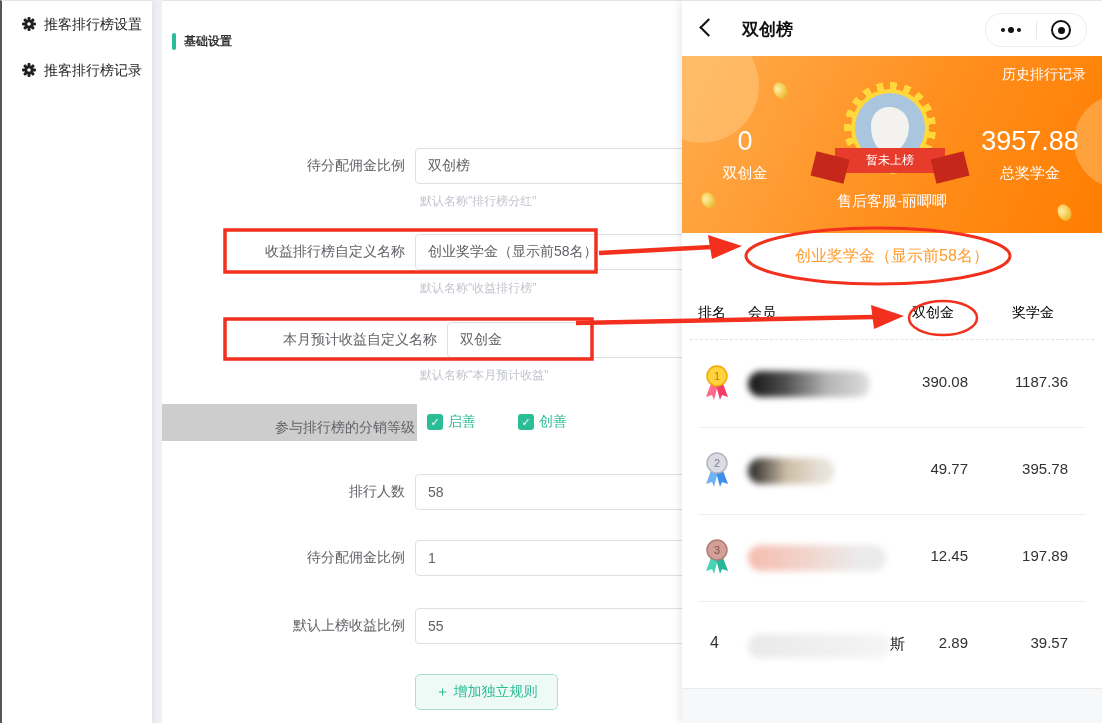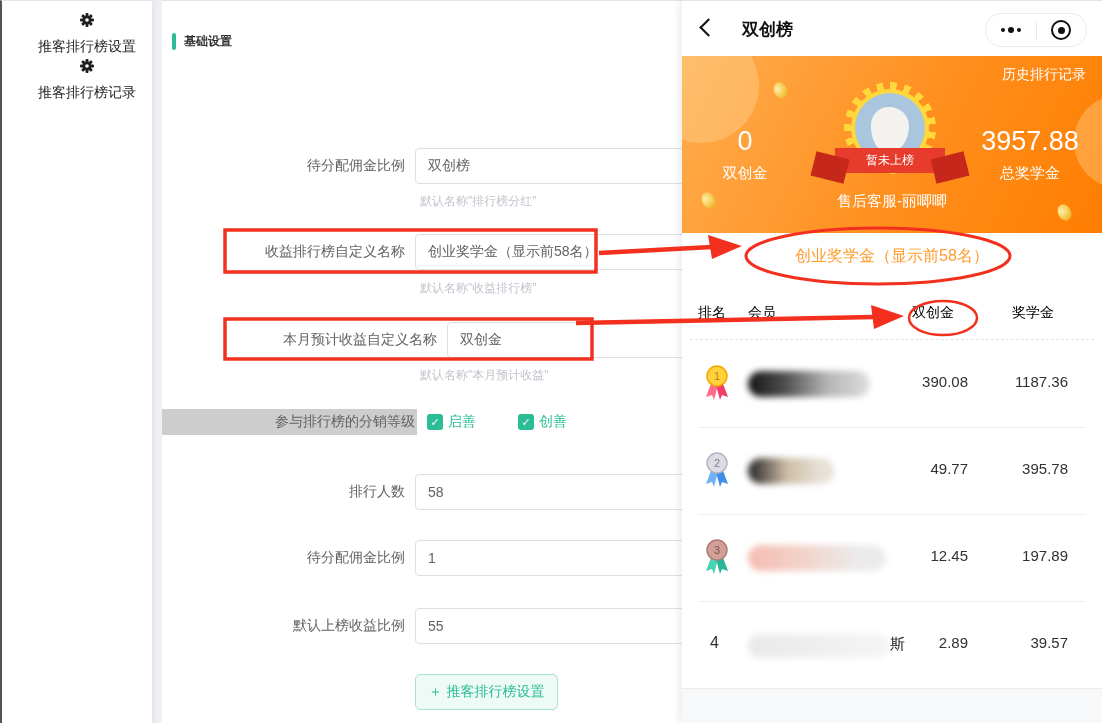--- a/index.html
+++ b/index.html
@@ -1,21 +1,21 @@
 <!DOCTYPE html>
 <html><head>
 <meta charset="utf-8">
 <style>
   html,body{margin:0;padding:0;width:1102px;height:723px;overflow:hidden;
     font-family:"Liberation Sans","DejaVu Sans",sans-serif;background:#eef0f3;}
   
   #sidebar{position:absolute;left:0;top:0;width:150px;height:723px;background:#fff;
     box-shadow:2px 0 6px rgba(0,0,0,.06);z-index:3;border-top:1px solid #e4e4e4;border-left:2px solid #555;}
   .side-item{display:flex;align-items:center;gap:8px;padding:0 0 0 20px;height:24px;margin-top:12px;
-    font-size:14px;color:#262626;cursor:pointer;flex-direction:column;}
+    font-size:14px;color:#262626;cursor:pointer;}
   .side-item:first-child{margin-top:12px;}
   .side-item + .side-item{margin-top:22px;text-align:right;}
   
   #form-panel{position:absolute;left:162px;top:0;width:720px;height:723px;background:#fff;z-index:1;border-top:1px solid #e4e4e4;}
   .sec-head{position:absolute;left:10px;top:32px;display:flex;align-items:center;gap:8px;}
   .sec-bar{width:4px;height:17px;background:#2bbd96;border-radius:2px;}
   .sec-title{font-size:12px;font-weight:bold;color:#303133;}
   .frow{position:absolute;left:0;display:flex;align-items:center;width:720px;}
   .flabel{width:243px;text-align:right;font-size:14px;color:#606266;flex:0 0 243px;margin-right:10px;}
   .finput{width:460px;height:36px;border:1px solid #dcdfe6;border-radius:4px;padding:0 12px;
@@ -24,21 +24,21 @@
   .fhint{position:absolute;left:258px;font-size:12px;color:#c0c4cc;}
   
   .toggle{width:44px;height:22px;border-radius:11px;background:#2bbd96;position:relative;cursor:pointer;}
   .toggle .knob{position:absolute;top:2px;right:2px;width:18px;height:18px;border-radius:50%;background:#fff;}
   
   .cbgroup{display:flex;gap:42px;align-items:center;}
   .cb{display:flex;align-items:center;gap:5px;cursor:pointer;}
   .cbbox{width:16px;height:16px;border-radius:3px;background:#2bbd96;color:#fff;font-size:11px;
     display:flex;align-items:center;justify-content:center;line-height:1;}
   .cblabel{font-size:14px;color:#2bbd96;}
-  .hl-label{background:#cdcdcd;padding:4px 2px 4px 10px;}
+  .hl-label{background:#cdcdcd;padding:15px 2px 4px 10px;}
   .add-btn{position:absolute;left:253px;top:673px;width:143px;height:36px;border:1px solid #a9e3cf;
     background:#eefaf5;color:#2bbd96;font-size:14px;border-radius:5px;cursor:pointer;
     display:flex;align-items:center;justify-content:center;gap:4px;
     font-family:"Liberation Sans","DejaVu Sans",sans-serif;}
   
   #phone{position:absolute;left:682px;top:0;width:420px;height:723px;background:#fff;z-index:5;
     border-top:1px solid #e4e4e4;box-shadow:-3px 0 8px rgba(0,0,0,.08);}
   #titlebar{position:absolute;left:0;top:0;width:420px;height:55px;background:#fff;
     border-bottom:1px solid #f0f0f0;}
   .back-chevron{position:absolute;left:20px;top:20px;width:11px;height:11px;
@@ -184,21 +184,21 @@
   <div class="frow" style="top:539px;">
     <span class="flabel">待分配佣金比例</span>
     <input class="finput" value="1" style="">
   </div>
 
   <div class="frow" style="top:607px;">
     <span class="flabel">默认上榜收益比例</span>
     <input class="finput" value="55" style="">
   </div>
 
-  <button class="add-btn">＋ 推客排行榜设置</button>
+  <button class="add-btn">＋ 增加独立规则</button>
 </main>
 
 <section id="phone">
   <div id="titlebar">
     <span class="back-chevron"></span>
     <span class="phone-title">双创榜</span>
     <span class="capsule">
       <span class="cap-half">
         <span class="dots">
             <i></i>

